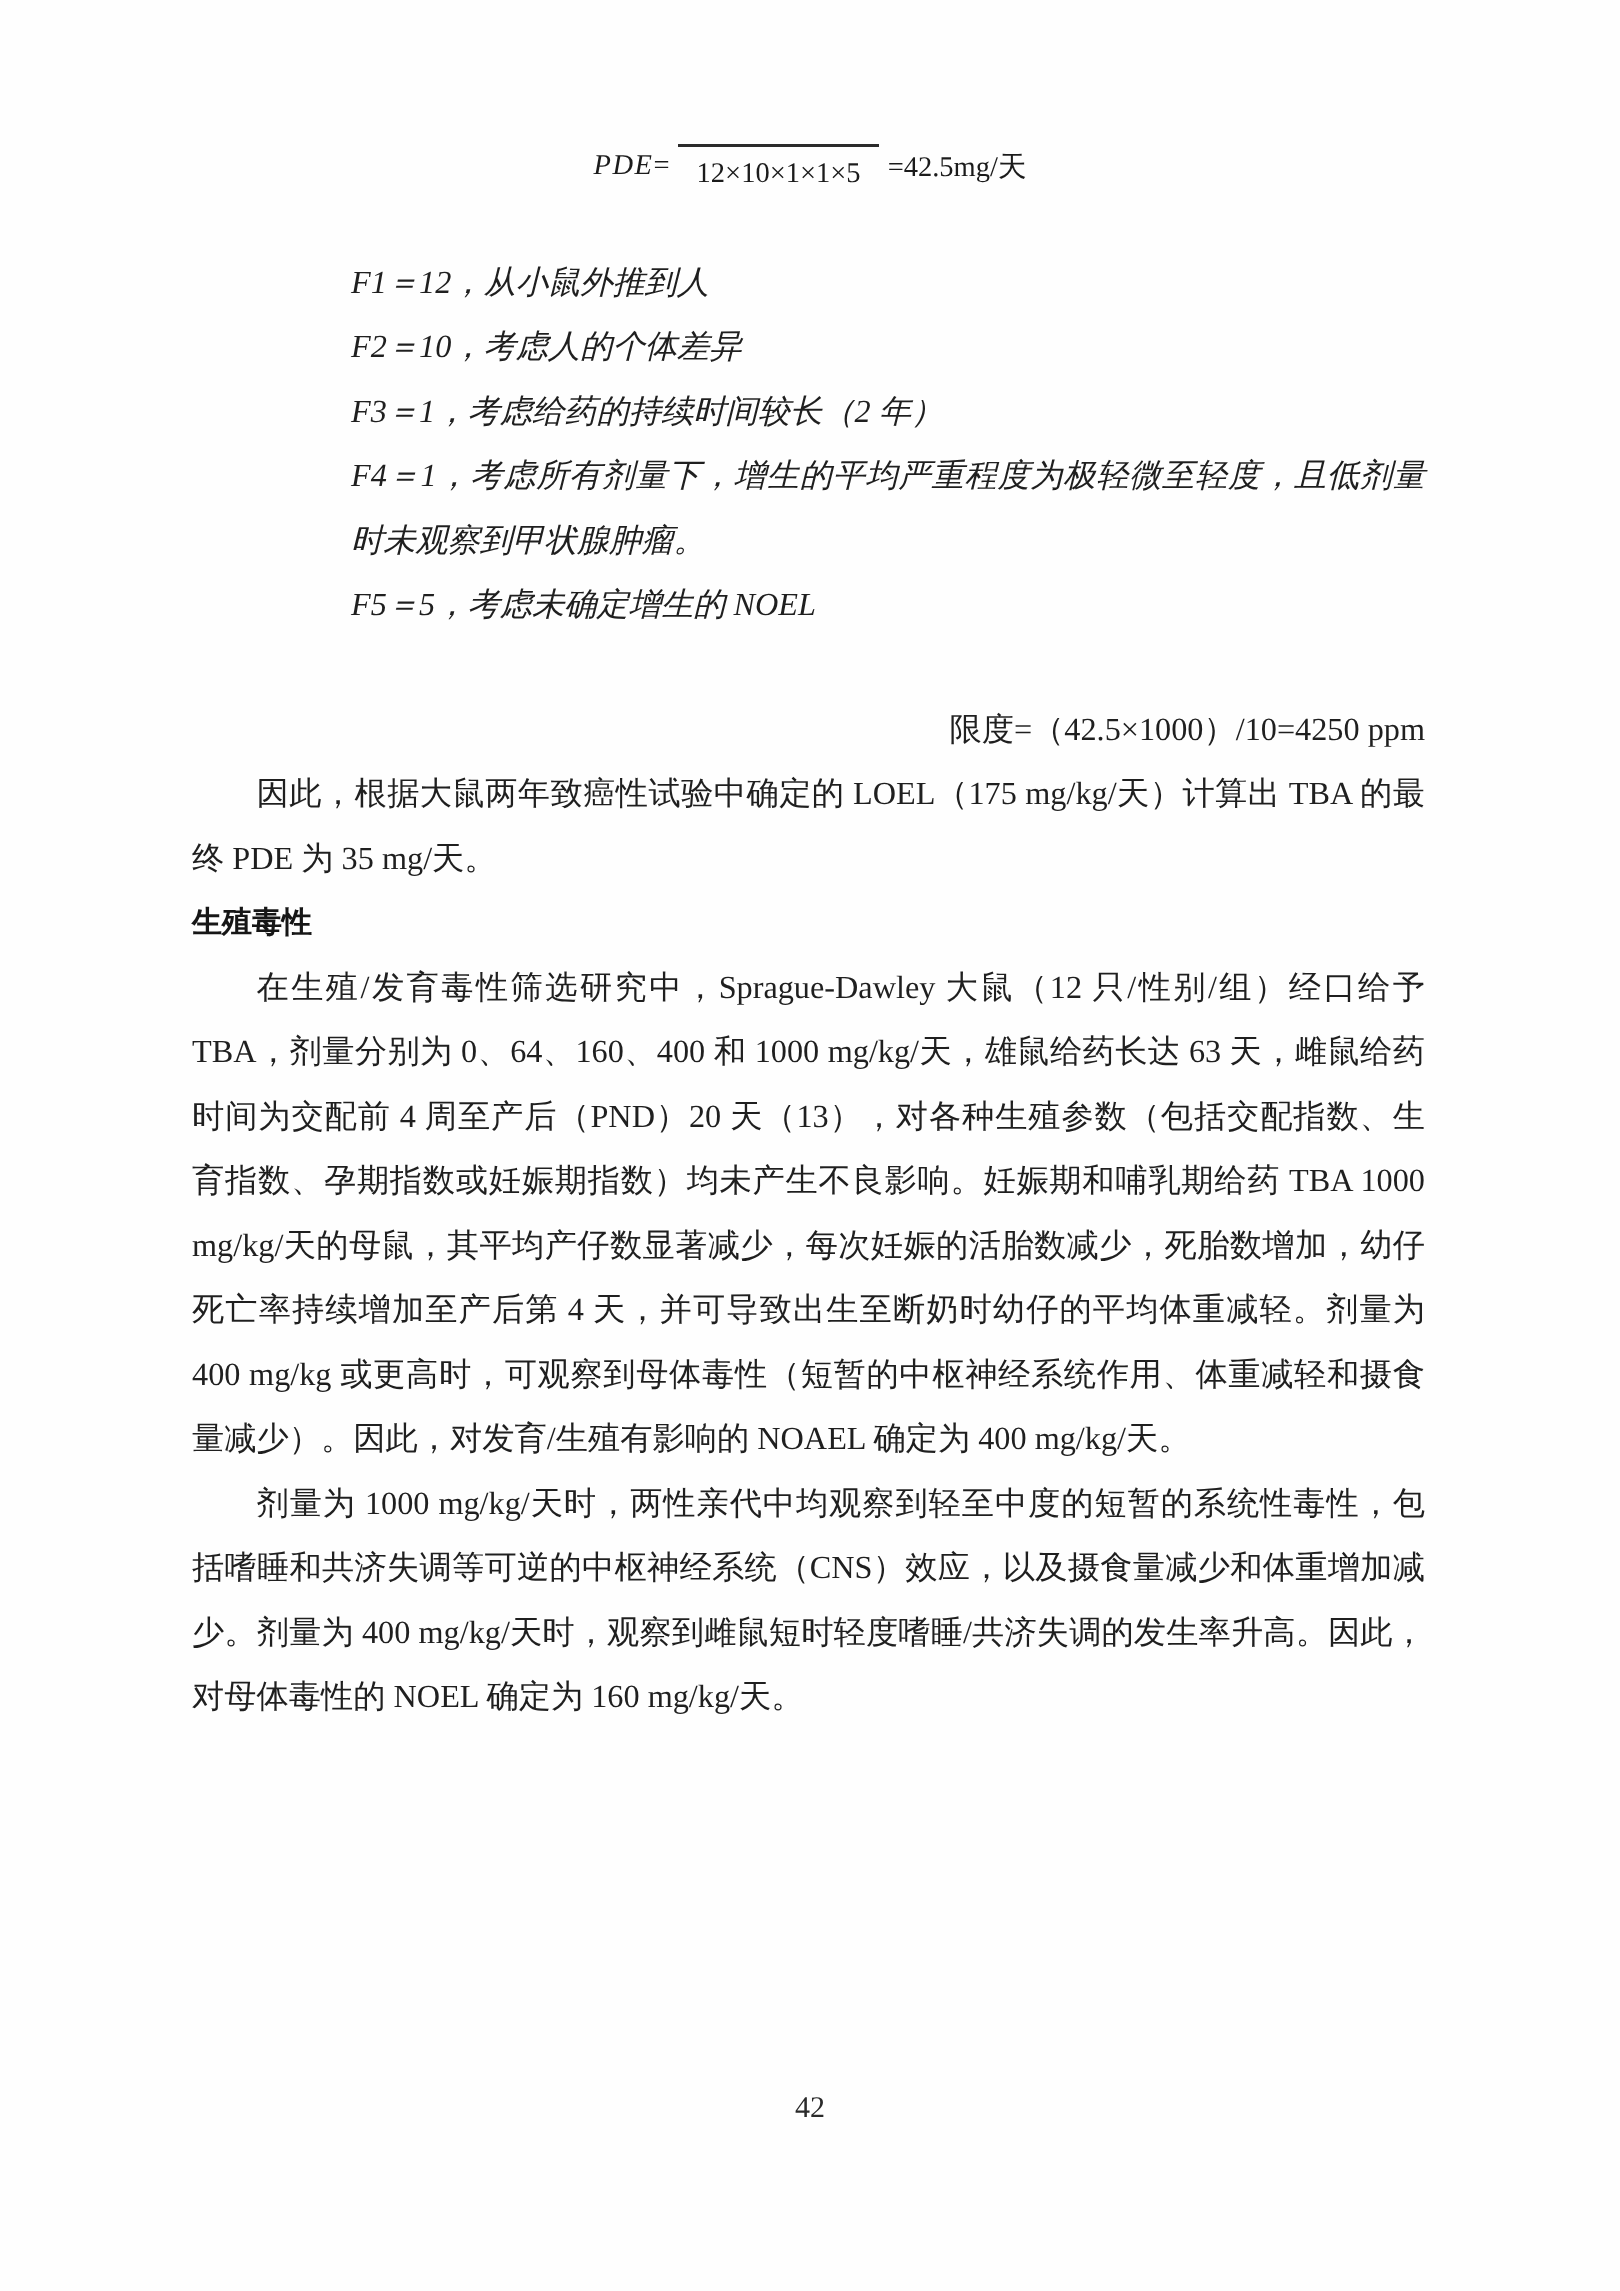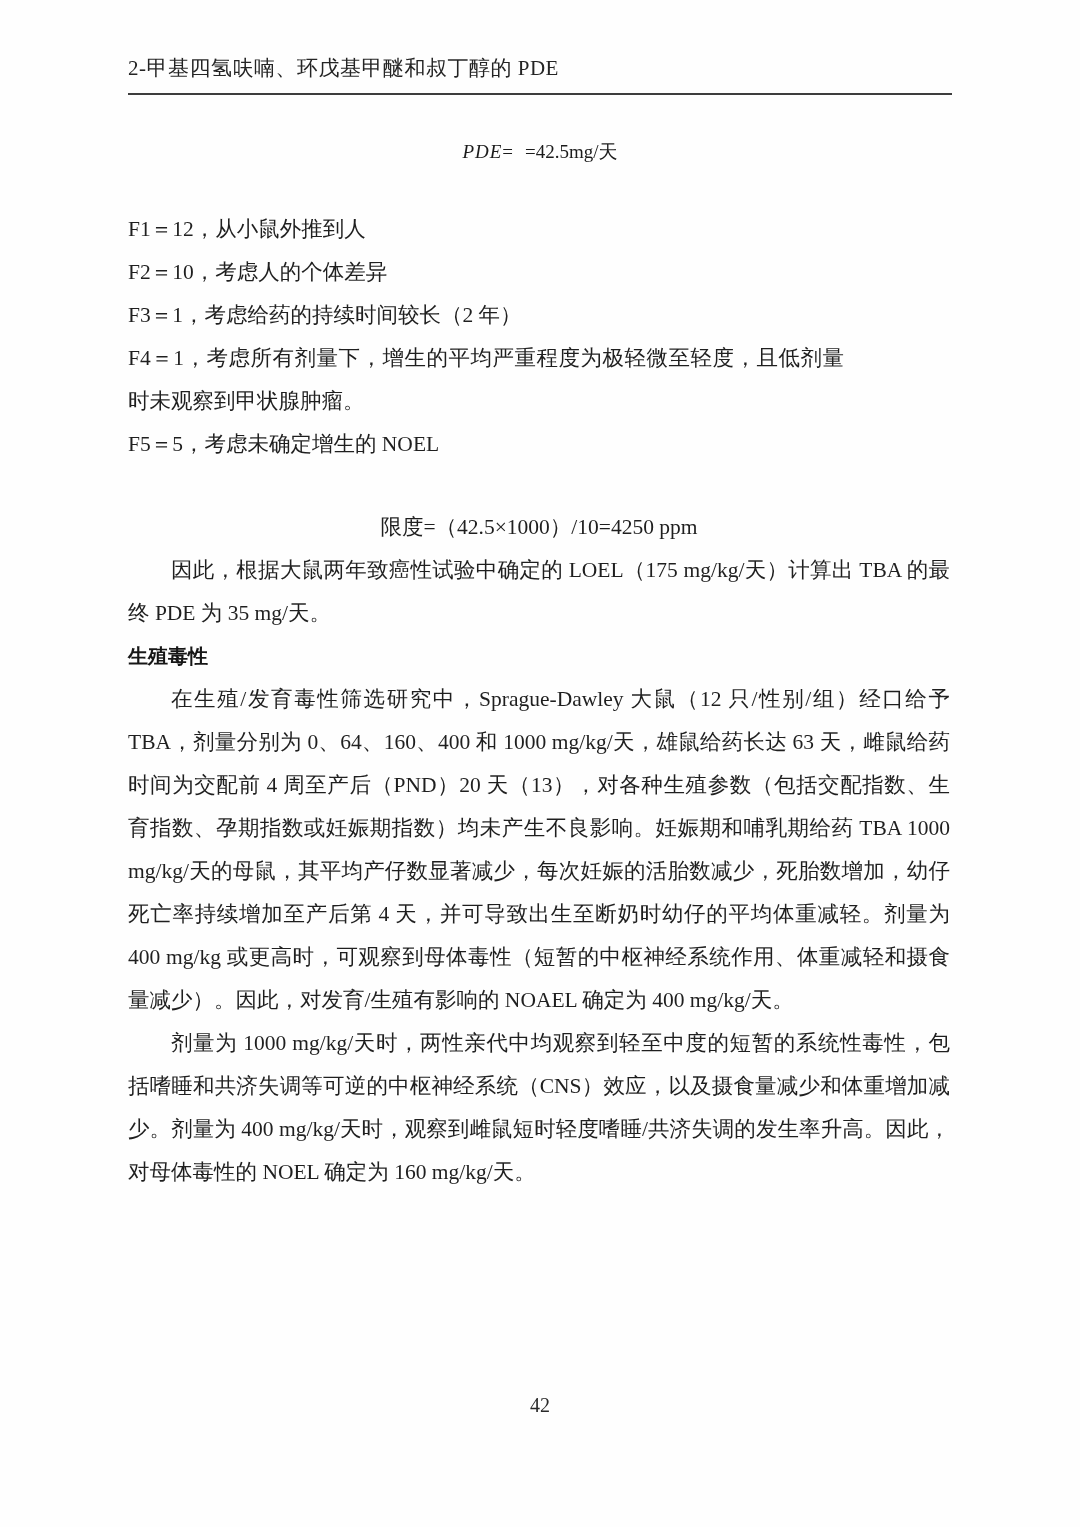--- a/index.html
+++ b/index.html
@@ -44,37 +44,39 @@
     display: inline-block;
     vertical-align: middle;
     text-align: center;
     margin: 0 6px;
   }
   .frac .num { display: block; padding: 0 12px 7px; }
   .frac .den { display: block; border-top: 2.5px solid #2b2b2b; padding: 7px 12px 0; }
   
   .factors {
     margin-top: 11px;
+    margin-left: 106px;
     width: 716px;
+    font-style: italic;
   }
   .factor-item {
     font-size: 21.5px;
     line-height: 43px;
     text-align: justify;
     color: #1f1f1f;
   }
   
   .body-text {
     margin-top: 40px;
     width: 822px;
     font-size: 21.5px;
     line-height: 43px;
     color: #1f1f1f;
   }
-  .limit-line { text-align: center; }
+  .limit-line { text-align: right; }
   .para {
     text-align: justify;
     text-indent: 2em;
   }
   .section-heading {
     font-weight: bold;
     font-size: 20px;
     line-height: 43px;
     color: #161616;
   }
@@ -87,26 +89,26 @@
     font-size: 20px;
     color: #2a2a2a;
   }
 </style>
 </head>
 <body>
 
 <div class="page">
   <div class="text-col">
 
-    <h1 class="doc-title">2-甲基四氢呋喃、环戊基甲醚和叔丁醇的 PDE</h1>
 
     <div class="formula">
       <span class="f-var">PDE</span>
         <span>=</span>
         <span class="frac">
+          <span class="den">12×10×1×1×5</span>
         </span>
         <span>=42.5mg/天</span>
     </div>
 
     <div class="factors">
       <p class="factor-item">F1＝12，从小鼠外推到人</p>
       <p class="factor-item">F2＝10，考虑人的个体差异</p>
       <p class="factor-item">F3＝1，考虑给药的持续时间较长（2 年）</p>
       <p class="factor-item">F4＝1，考虑所有剂量下，增生的平均严重程度为极轻微至轻度，且低剂量时未观察到甲状腺肿瘤。</p>
       <p class="factor-item">F5＝5，考虑未确定增生的 NOEL</p>

